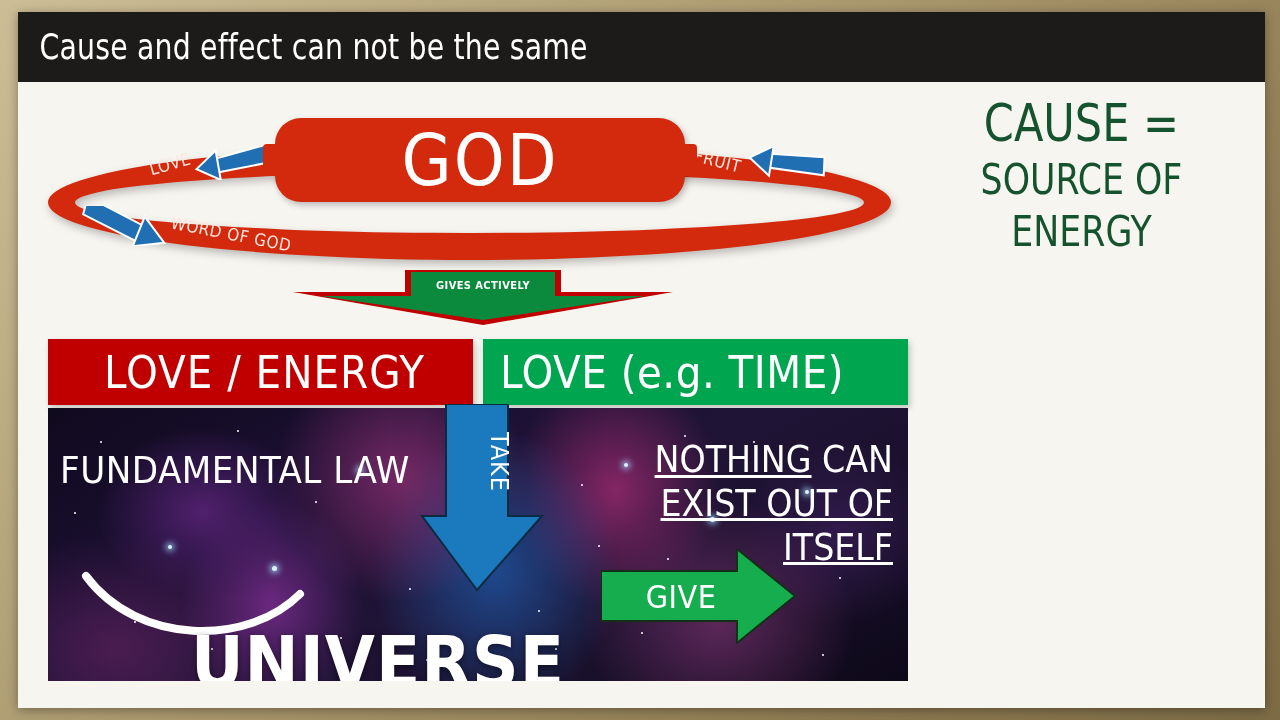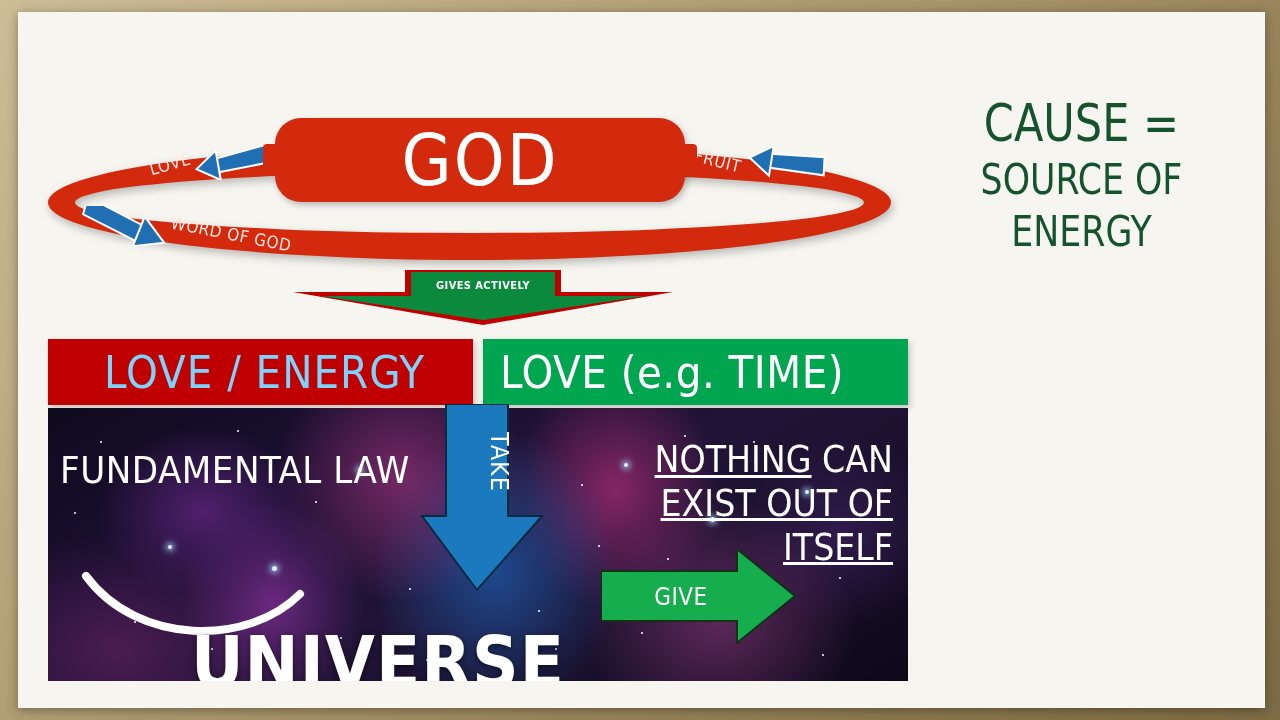--- a/index.html
+++ b/index.html
@@ -95,21 +95,21 @@
     font-family:"Liberation Sans Narrow","DejaVu Sans Condensed","Liberation Sans",sans-serif;
   }
 
   
   #bar-love {
     position:absolute; left:30px; top:327px; width:425px; height:66px;
     background:#c00000; display:flex; align-items:center;
     box-shadow:2px 3px 6px rgba(0,0,0,.22);
   }
   #bar-love .lbl {
-    color:#7dd3fc; font-size:45px; font-weight:300; padding-left:56px; letter-spacing:1px;
+    color:#ffffff; font-size:45px; font-weight:300; padding-left:56px; letter-spacing:1px;
     font-family:"Liberation Sans Narrow","DejaVu Sans Condensed","Liberation Sans",sans-serif;
   }
   #bar-means {
     position:absolute; left:465px; top:327px; width:425px; height:66px;
     background:#00a550; display:flex; align-items:center;
     box-shadow:2px 3px 6px rgba(0,0,0,.22);
   }
   #bar-means .lbl {
     color:#fff; font-size:45px; font-weight:300; padding-left:17px; letter-spacing:.5px;
     font-family:"Liberation Sans Narrow","DejaVu Sans Condensed","Liberation Sans",sans-serif;
@@ -165,29 +165,32 @@
     transform:rotate(90deg); transform-origin:center center;
     text-align:center;
     font-family:"Liberation Sans Narrow","DejaVu Sans Condensed","Liberation Sans",sans-serif;
   }
 
   
   #give-wrap { position:absolute; left:583px; top:537px; width:200px; height:95px; }
   #give-label {
     position:absolute; left:0; top:0; width:160px; height:95px;
     display:flex; align-items:center; justify-content:center;
-    color:#fff; font-size:24px; font-weight:300; letter-spacing:.5px;
+    color:#fff; font-size:32px; font-weight:300; letter-spacing:.5px;
     font-family:"Liberation Sans Narrow","DejaVu Sans Condensed","Liberation Sans",sans-serif;
   }
 </style>
 </head>
 <body>
 
 <div id="slide">
 
+  <div id="titlebar">
+    <div id="titletext">Cause and effect can not be the same</div>
+  </div>
 
   <div id="rightpanel">
     <div id="cause-line1">CAUSE =</div>
     <div id="cause-line2">SOURCE OF ENERGY</div>
   </div>
 
   <div id="ring"></div>
 
   <div class="ringlabel" id="lbl-love">LOVE</div>
   <div class="ringlabel" id="lbl-word">WORD OF GOD</div>

